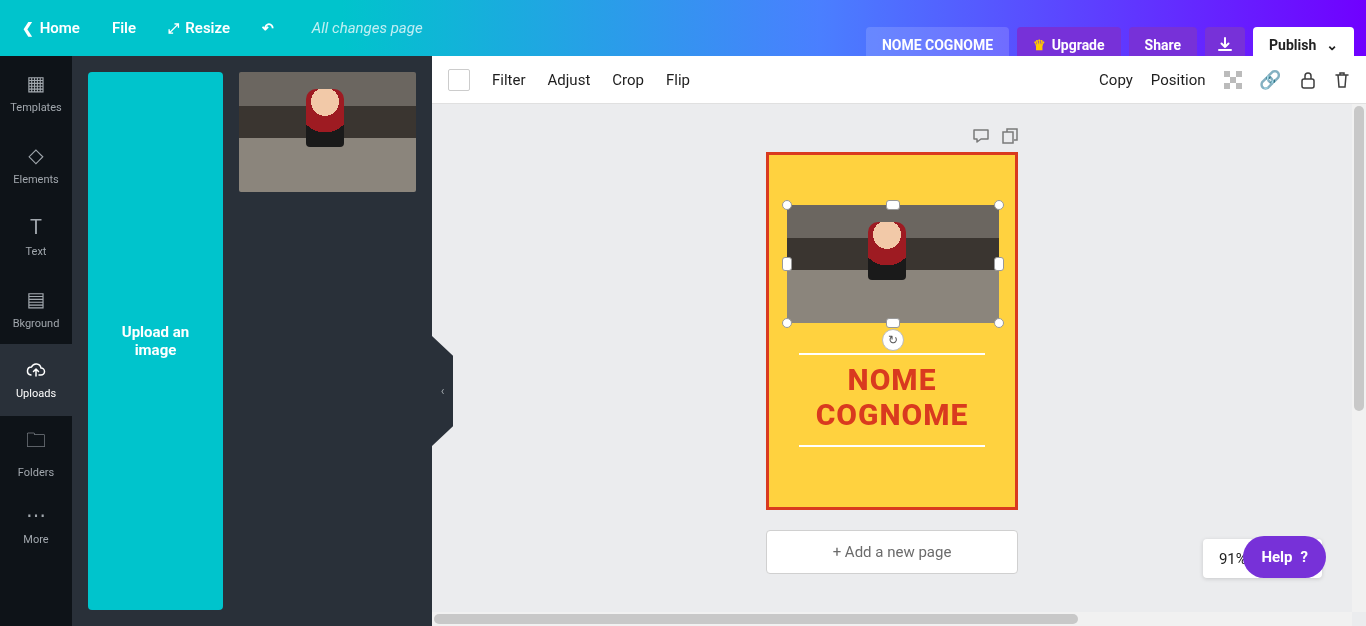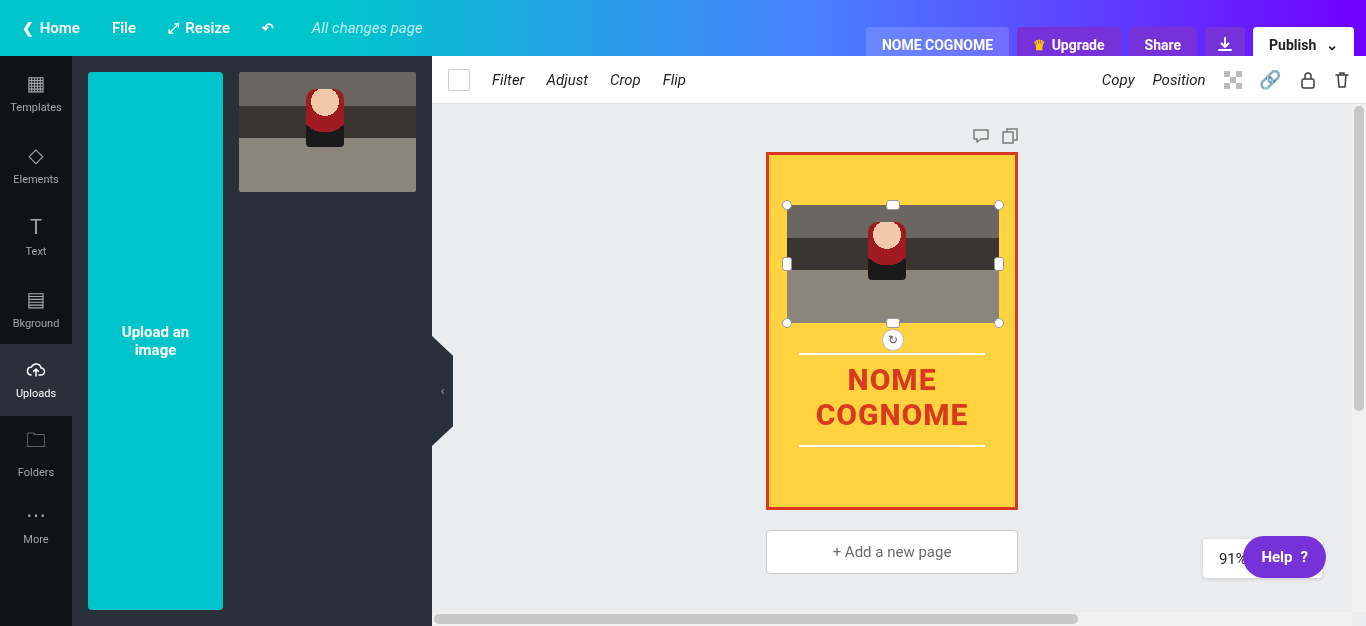--- a/index.html
+++ b/index.html
@@ -32,21 +32,21 @@
 
 .panel { width: 360px; background: #293039; padding: 16px; display: flex; flex-direction: row; gap: 16px; position: relative; }
 .upload-btn { background: #00c4cc; color: #fff; border: none; padding: 12px; border-radius: 4px; font-weight: 700; font-size: 15px; cursor: pointer; }
 .panel-thumb { width: 180px; height: 120px; border-radius: 2px; overflow: hidden; }
 .collapse-tab { position: absolute; right: -21px; top: 280px; width: 21px; height: 110px; background: #293039; border-radius: 0 8px 8px 0; display: flex; align-items: center; justify-content: center; color: #a1a7ad; cursor: pointer; font-size: 12px; clip-path: polygon(0 0, 100% 18%, 100% 82%, 0 100%); }
 
 
 .workspace { flex: 1; display: flex; flex-direction: column; min-width: 0; background: #ebecee; }
 .ctxbar { height: 48px; background: #fff; border-bottom: 1px solid #e0e0e0; display: flex; align-items: center; padding: 0 16px; gap: 22px; color: #1e1e1e; font-size: 15px; }
 .swatch { width: 22px; height: 22px; border: 1px solid #ccc; background: #fff; cursor: pointer; border-radius: 2px; }
-.ctx-link { cursor: pointer; font-style: italic; }
+.ctx-link { cursor: pointer; }
 .ctx-right { margin-left: auto; display: flex; align-items: center; gap: 18px; }
 .ctx-icon { cursor: pointer; color: #3e3e3e; font-size: 18px; }
 
 
 .canvas-wrap { flex: 1; position: relative; overflow: hidden; }
 .canvas-scroll { position: absolute; inset: 0 14px 14px 0; overflow: auto; display: flex; flex-direction: column; align-items: center; padding: 24px 0; }
 .page-tools { width: 252px; display: flex; justify-content: flex-end; gap: 12px; margin-bottom: 8px; color: #7a7a7a; }
 .page-tool { cursor: pointer; font-size: 16px; }
 .design-page { width: 252px; height: 358px; background: #ffd23f; border: 3px solid #d93a1f; position: relative; }
 .img-frame { position: absolute; left: 18px; top: 50px; width: 212px; height: 118px; }

